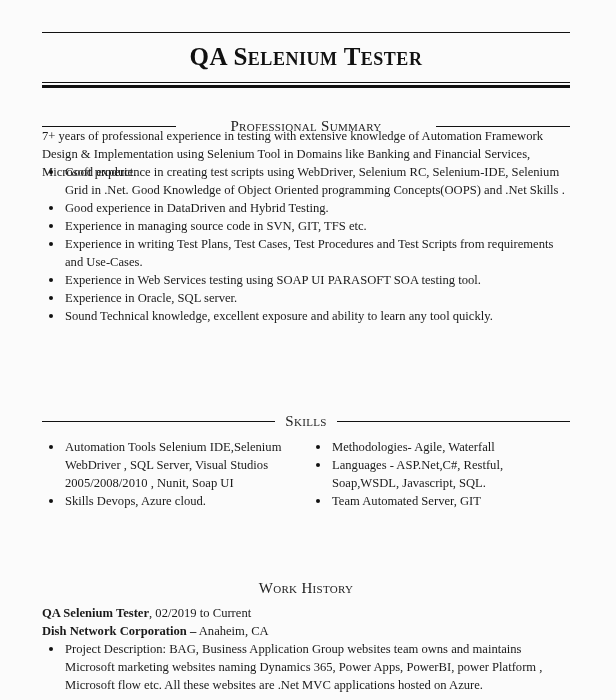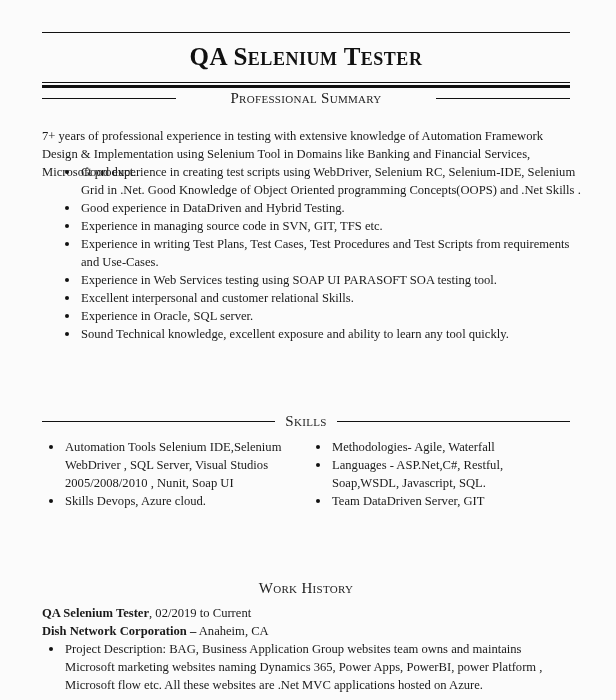--- a/index.html
+++ b/index.html
@@ -94,21 +94,21 @@
     position: absolute;
     left: 7px;
     top: 7px;
     width: 4px;
     height: 4px;
     border-radius: 50%;
     background: #111;
   }
   .summary-list {
     position: absolute;
-    left: 16px; top: 163px;
+    left: 0; top: 163px;
     width: 530px;
   }
   .skills-left {
     position: absolute;
     left: 0; top: 438px;
     width: 255px;
   }
   .skills-right {
     position: absolute;
     left: 267px; top: 438px;
@@ -130,54 +130,53 @@
 </head>
 <body>
 
 <div class="page">
 
   <div class="rule-top"></div>
   <div class="title">QA Selenium Tester</div>
   <div class="rule-double-thin"></div>
   <div class="rule-double-thick"></div>
 
-  <div class="section-head" style="top:88px;gap:44px;">
+  <div class="section-head" style="top:116px;gap:44px;">
     <div class="line"></div>
     <div class="label">Professional Summary</div>
     <div class="line"></div>
   </div>
 
   <div class="summary-intro">7+ years of professional experience in testing with extensive knowledge of Automation Framework Design &amp; Implementation using Selenium Tool in Domains like Banking and Financial Services, Microsoft product.</div>
 
   <ul class="blist summary-list">
     <li>Good experience in creating test scripts using WebDriver, Selenium RC, Selenium-IDE, Selenium Grid in .Net. Good Knowledge of Object Oriented programming Concepts(OOPS) and .Net Skills .</li>
     <li>Good experience in DataDriven and Hybrid Testing.</li>
     <li>Experience in managing source code in SVN, GIT, TFS etc.</li>
     <li>Experience in writing Test Plans, Test Cases, Test Procedures and Test Scripts from requirements and Use-Cases.</li>
     <li>Experience in Web Services testing using SOAP UI PARASOFT SOA testing tool.</li>
-    <li>Excellent interpersonal and customer relational Skills.</li>
     <li>Experience in Oracle, SQL server.</li>
     <li>Sound Technical knowledge, excellent exposure and ability to learn any tool quickly.</li>
   </ul>
 
   <div class="section-head" style="top:411px;">
     <div class="line"></div>
     <div class="label">Skills</div>
     <div class="line"></div>
   </div>
 
   <ul class="blist skills-left">
     <li>Automation Tools Selenium IDE,Selenium WebDriver , SQL Server, Visual Studios 2005/2008/2010 , Nunit, Soap UI</li>
     <li>Skills Devops, Azure cloud.</li>
   </ul>
 
   <ul class="blist skills-right">
     <li>Methodologies- Agile, Waterfall</li>
     <li>Languages - ASP.Net,C#, Restful, Soap,WSDL, Javascript, SQL.</li>
-    <li>Team DataDriven Server, GIT</li>
+    <li>Team Automated Server, GIT</li>
   </ul>
 
   <div class="section-head" style="top:578px;flex-direction:column;">
     <div class="line"></div>
     <div class="label">Work History</div>
     <div class="line"></div>
   </div>
 
   <div class="job-header">
     <div><b>QA Selenium Tester</b><span>, 02/2019 to Current</span></div>

